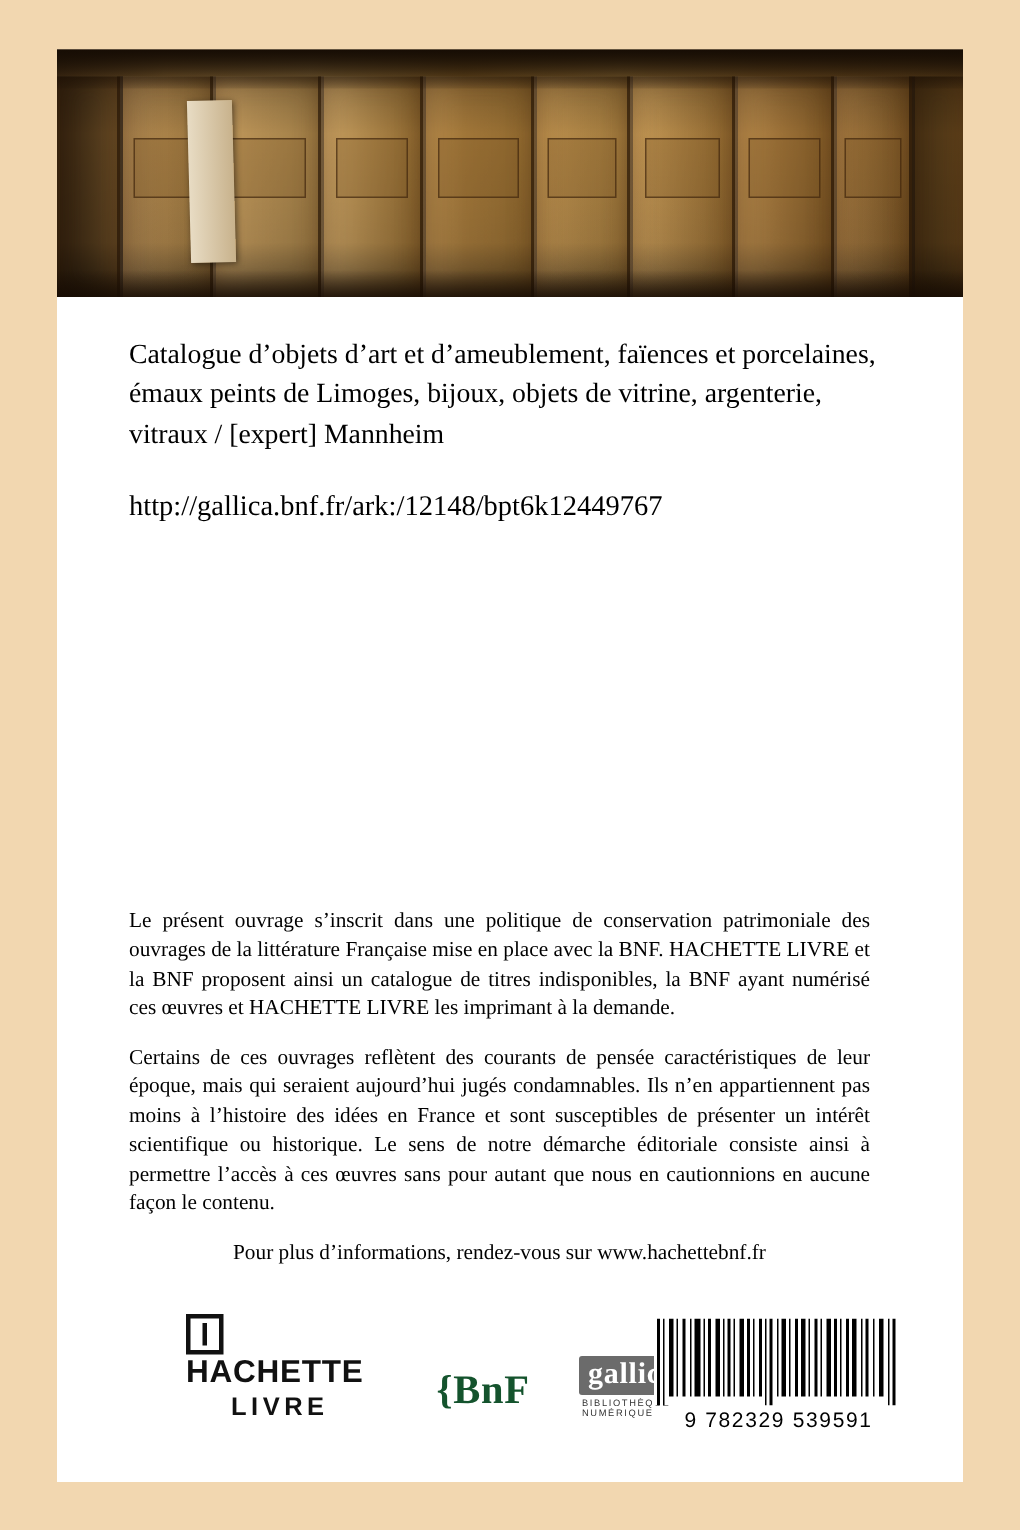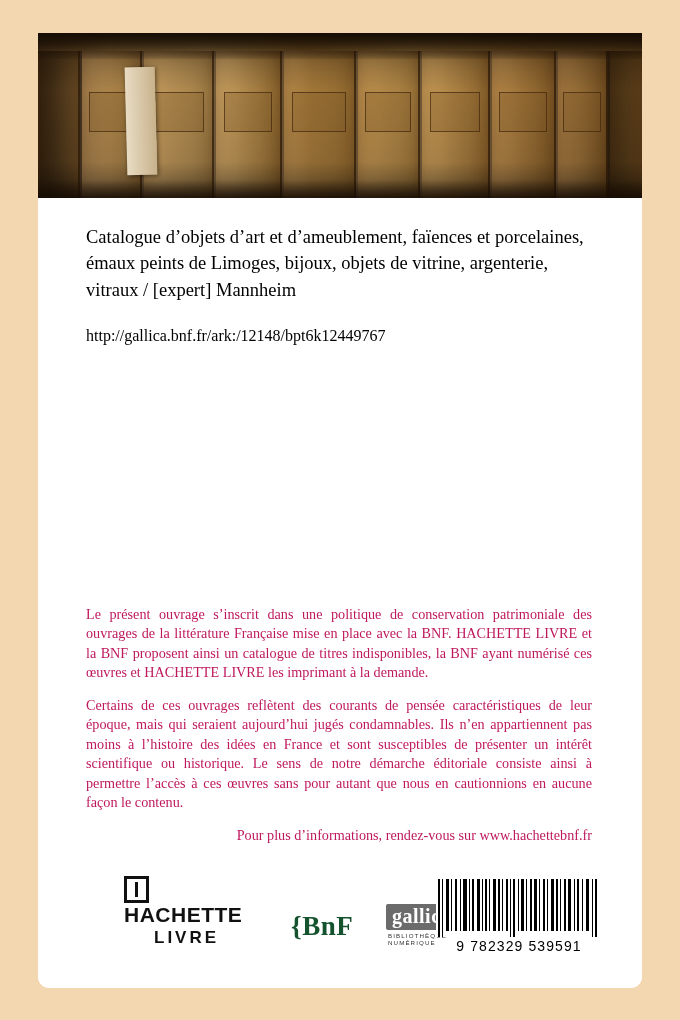--- a/index.html
+++ b/index.html
@@ -14,21 +14,20 @@
     overflow: hidden;
   }
   .page {
     position: absolute;
     left: 38px;
     top: 33px;
     width: 604px;
     height: 955px;
     background: #ffffff;
     box-sizing: border-box;
-    border-radius: 11px;
   }
   
   .cover-photo {
     position: relative;
     width: 604px;
     height: 165px;
     overflow: hidden;
     background: #2a1b0d;
   }
   .photo-bg {
@@ -91,40 +90,40 @@
   }
   .book-title {
     font-size: 18.5px;
     line-height: 1.43;
     color: #000;
     margin: 0;
     font-weight: normal;
   }
   .ark-link {
     margin: 24px 0 0 0;
-    font-size: 16px;
+    font-size: 19px;
     color: #000;
   }
   
   .legal {
     position: absolute;
     left: 48px;
     right: 46px;
     top: 572px;
   }
   .legal p {
-    margin: 0 4px 13px 0;
+    margin: 0 16px 13px 0;
     font-size: 14.2px;
     line-height: 1.37;
     text-align: justify;
-    color: #be185d;
+    color: #000000;
   }
   .legal p.last {
     margin-bottom: 0;
-    text-align: right;
+    text-align: center;
   }
   
   .footer {
     position: absolute;
     left: 48px;
     right: 40px;
     bottom: 34px;
     height: 78px;
   }
   .logo-hachette {

